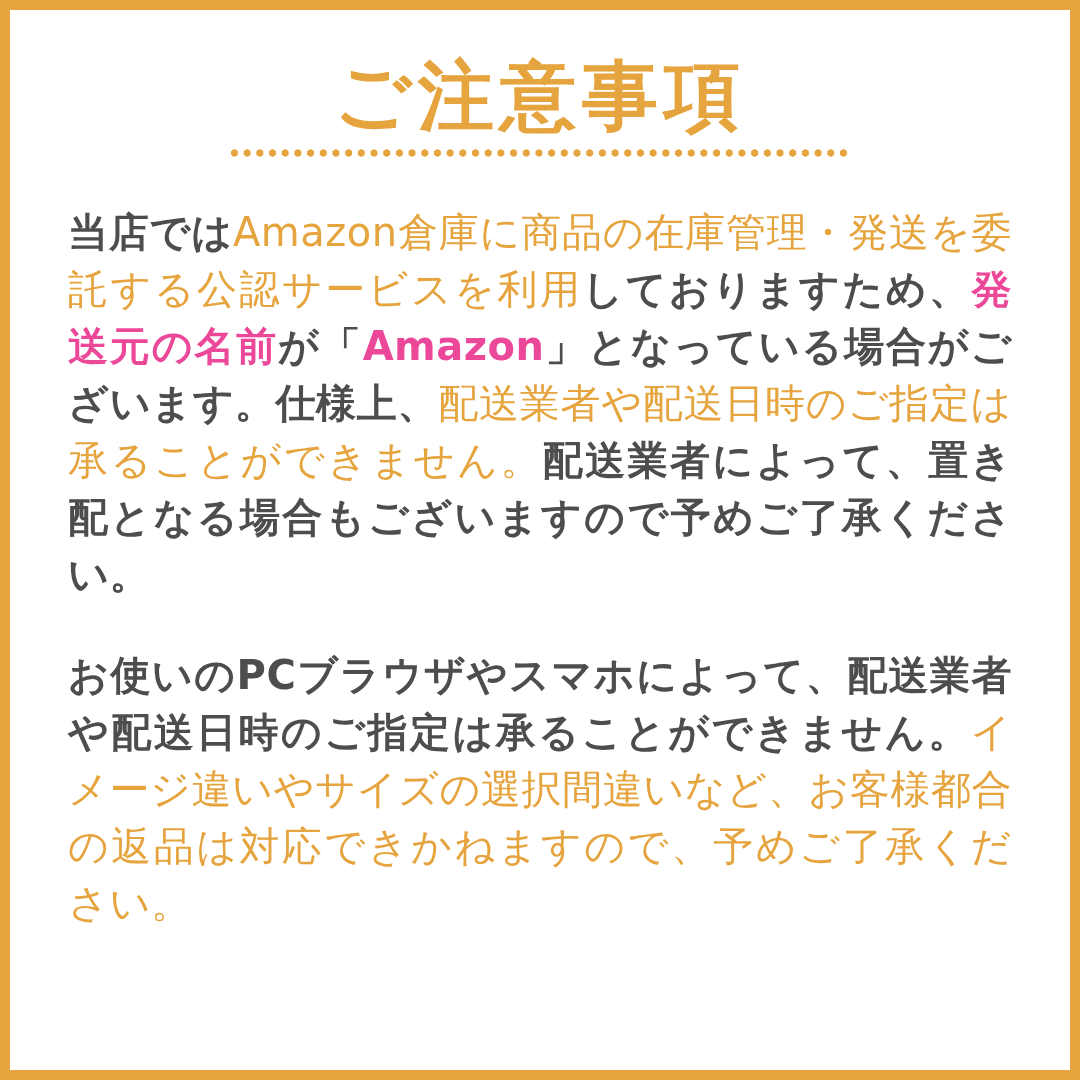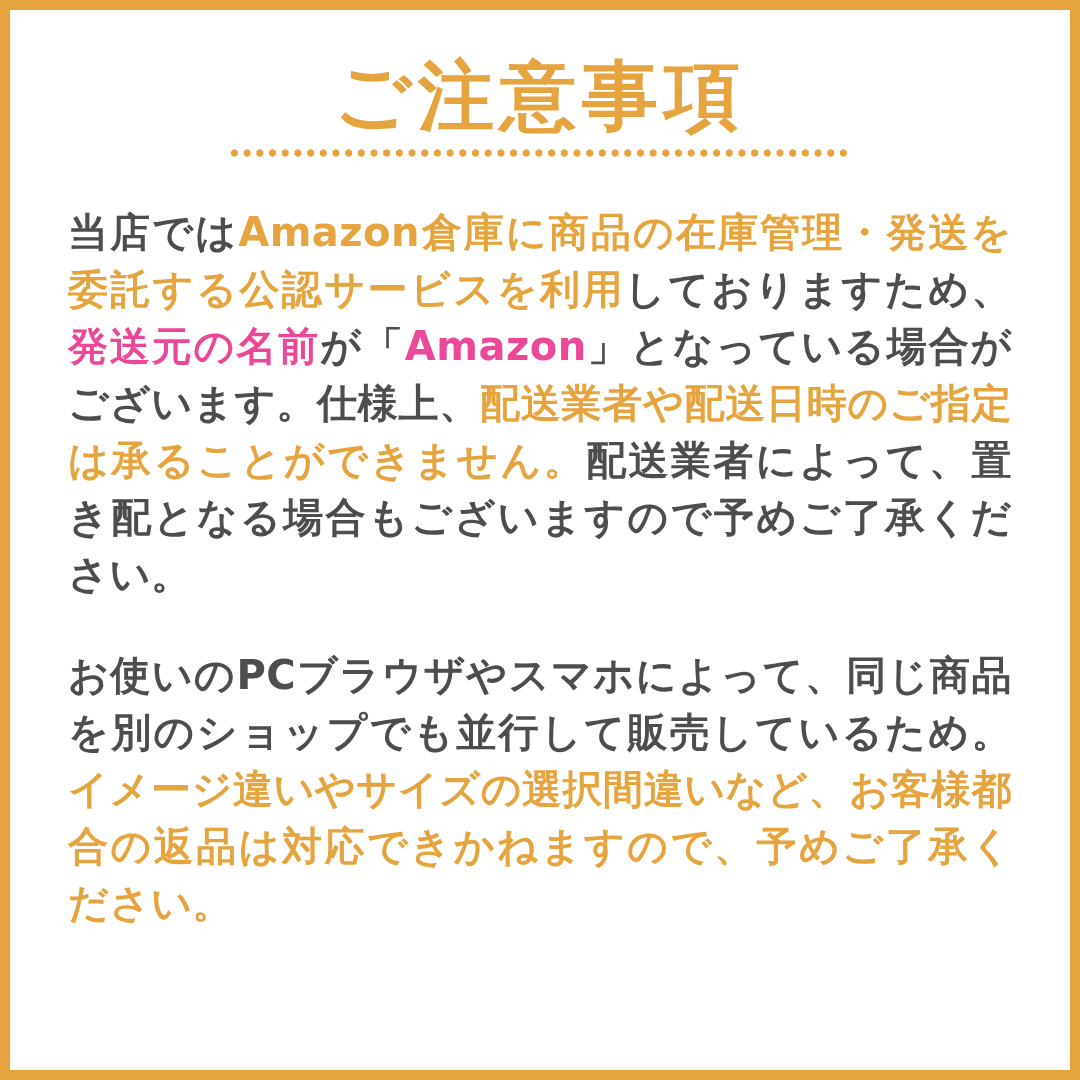--- a/index.html
+++ b/index.html
@@ -43,27 +43,27 @@
     margin: 46px 58px 0 58px;
     color: var(--text);
     font-size: 40px;
     line-height: 57px;
     text-align: justify;
     letter-spacing: 0.5px;
   }
   .notice-body p { margin-bottom: 44px; }
   .seg-normal { font-weight: 700; color: var(--text); }
   .seg-bold { font-weight: 700; color: #ec4899; }
-  .seg-accent-bold { font-weight: 700; color: var(--accent); }
+  .seg-accent-bold { font-weight: 400; color: var(--accent); }
 </style>
 </head>
 <body>
 
 <div class="notice-card">
   <h1 class="notice-title">ご注意事項</h1>
 
   <div class="dotted-divider"></div>
 
   <div class="notice-body">
     <p><span class="seg-normal">当店では</span><span class="seg-accent-bold">Amazon倉庫に商品の在庫管理・発送を委託する公認サービスを利用</span><span class="seg-normal">しておりますため、</span><span class="seg-bold">発送元の名前</span><span class="seg-normal">が「</span><span class="seg-bold">Amazon</span><span class="seg-normal">」となっている場合がございます。仕様上、</span><span class="seg-accent-bold">配送業者や配送日時のご指定は承ることができません。</span><span class="seg-normal">配送業者によって、置き配となる場合もございますので予めご了承ください。</span></p>
-    <p><span class="seg-normal">お使いのPCブラウザやスマホによって、同じ商品を別のショップでも並行して販売しているため。</span><span class="seg-accent-bold">イメージ違いやサイズの選択間違いなど、お客様都合の返品は対応できかねますので、予めご了承ください。</span></p>
+    <p><span class="seg-normal">お使いのPCブラウザやスマホによって、配送業者や配送日時のご指定は承ることができません。</span><span class="seg-accent-bold">イメージ違いやサイズの選択間違いなど、お客様都合の返品は対応できかねますので、予めご了承ください。</span></p>
   </div>
 </div>
 
 </body></html>

